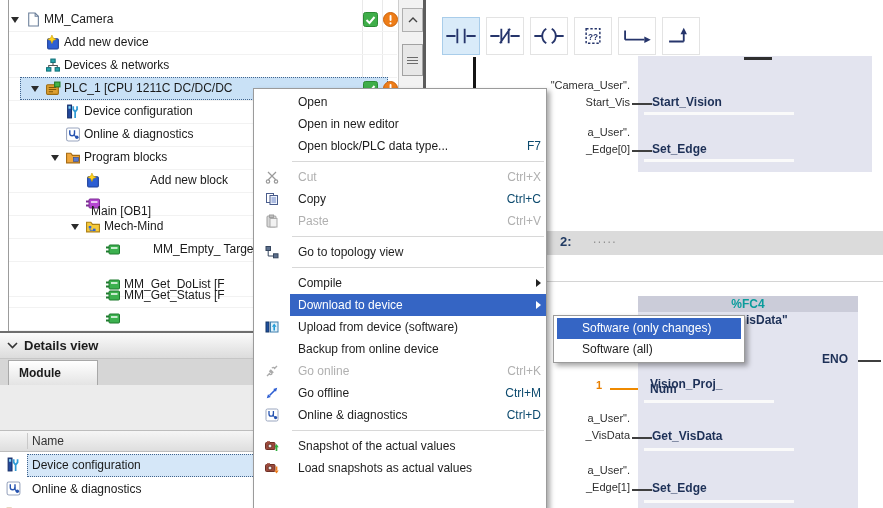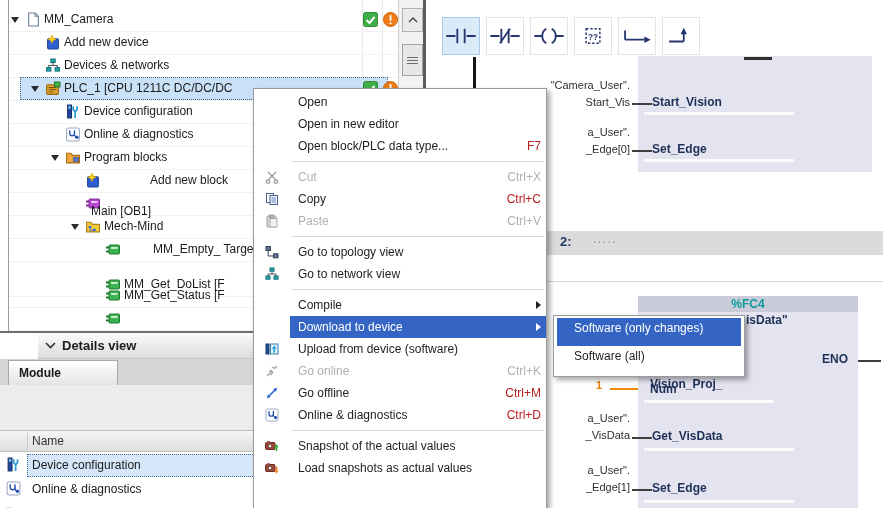--- a/index.html
+++ b/index.html
@@ -25,25 +25,25 @@
   
   #tree-scrollbar{position:absolute;left:398px;top:0;width:25px;height:331px;background:#f2f2f2;border-left:1px solid #cdcdcd;}
   .sb-btn{position:absolute;left:3px;top:8px;width:19px;height:22px;background:#eaeaea;border:1px solid #b0b0b0;display:flex;align-items:center;justify-content:center;}
   .sb-handle{position:absolute;left:3px;top:44px;width:19px;height:30px;background:#e7e7e7;border:1px solid #a2a2a2;display:flex;flex-direction:column;justify-content:center;align-items:center;gap:2px;}
   .sb-handle i{display:block;width:11px;height:1px;background:#6b6b6b;}
 
   .vsep{position:absolute;left:423px;top:0;width:3px;height:508px;background:#5c5c5c;}
 
   
   #details{position:absolute;left:0;top:331px;width:423px;height:177px;background:#fff;border-top:2px solid #6e6e6e;}
-  .dv-header{position:absolute;left:0;top:0;width:423px;height:25px;background:linear-gradient(#fbfbfb,#dcdcdc);border-bottom:1px solid #c6c6c6;display:flex;align-items:center;margin-left:38px;}
+  .dv-header{position:absolute;left:0;top:0;width:423px;height:25px;background:linear-gradient(#fbfbfb,#dcdcdc);border-bottom:1px solid #c6c6c6;display:flex;align-items:center;}
   .dv-chev{width:24px;display:flex;justify-content:center;}
   .dv-title{font-weight:bold;font-size:13px;color:#1c1c1c;}
   .dv-tabstrip{position:absolute;left:0;top:26px;width:423px;height:26px;background:#d6d6d6;}
-  .dv-tab{position:absolute;left:8px;top:1px;width:110px;height:25px;background:linear-gradient(#ffffff,#e4e4e4);border:1px solid #a8a8a8;border-bottom:none;line-height:24px;padding-left:10px;font-weight:bold;box-sizing:border-box;}
+  .dv-tab{position:absolute;left:8px;top:1px;width:90px;height:25px;background:linear-gradient(#ffffff,#e4e4e4);border:1px solid #a8a8a8;border-bottom:none;line-height:24px;padding-left:10px;font-weight:bold;box-sizing:border-box;}
   .dv-gap{position:absolute;left:0;top:52px;width:423px;height:45px;background:#ececec;}
   .dv-colhead{position:absolute;left:0;top:97px;width:423px;height:22px;background:linear-gradient(#f6f6f6,#dedede);border-top:1px solid #bdbdbd;border-bottom:1px solid #bdbdbd;line-height:20px;box-sizing:border-box;padding-left:32px;color:#333;}
   .dv-colhead i{position:absolute;left:27px;top:2px;bottom:2px;width:1px;background:#c9c9c9;}
   .dv-row{position:absolute;left:0;width:423px;height:24px;background:#fff;}
   .dv-row .selbg2{position:absolute;left:27px;top:1px;width:382px;height:21px;background:var(--dsel);border:1px dotted #42658e;}
   .dv-row .ic{position:absolute;left:6px;top:4px;width:15px;height:15px;}
   .dv-row .ic svg{width:15px;height:15px;}
   .dv-row .lb{position:absolute;left:32px;line-height:24px;white-space:nowrap;}
 
   
@@ -69,31 +69,31 @@
   .inval{position:absolute;left:170px;top:379px;color:#e87f00;font-size:11px;font-weight:bold;}
   .inwire{position:absolute;left:184px;top:388px;width:28px;height:2px;background:var(--worange);}
 
   
   #ctx-menu{position:absolute;left:253px;top:88px;width:294px;height:424px;background:#fff;border:1px solid #9b9b9b;box-shadow:3px 3px 5px rgba(0,0,0,.35);padding-top:2px;z-index:10;box-sizing:border-box;}
   .mi{display:flex;align-items:center;height:22px;}
   .mi-ic{flex:0 0 36px;display:flex;justify-content:center;align-items:center;}
   .mi-ic svg{width:14px;height:14px;}
   .mi-body{flex:1;display:flex;align-items:center;height:100%;padding:0 5px 0 8px;color:#1d1d1d;min-width:0;}
   .mi-body .lbl{flex:1;white-space:nowrap;overflow:hidden;}
-  .mi-body .sc{margin-left:10px;color:#b91c1c;}
+  .mi-body .sc{margin-left:10px;color:#0c4a6e;}
   .mi.dis .mi-body,.mi.dis .sc{color:#b0b0b0;}
   .mi.hl .mi-body{background:var(--hl);color:#fff;}
   .arrow{width:0;height:0;border-top:4px solid transparent;border-bottom:4px solid transparent;border-left:5px solid #222;margin-left:10px;flex:0 0 auto;}
   .mi.hl .arrow{border-left-color:#fff;}
   .msep{height:9px;display:flex;align-items:center;}
   .msep i{display:block;height:1px;background:#d8d8d8;flex:1;margin-left:38px;margin-right:2px;}
 
   
   #submenu{position:absolute;left:553px;top:315px;width:192px;background:#fff;border:1px solid #9b9b9b;box-shadow:3px 3px 5px rgba(0,0,0,.35);padding:2px 0;z-index:11;box-sizing:border-box;}
-  .smi{height:28px;line-height:21px;margin:0 3px;padding-left:17px;white-space:nowrap;color:#1d1d1d;}
+  .smi{height:21px;line-height:21px;margin:0 3px;padding-left:25px;white-space:nowrap;color:#1d1d1d;}
   .smi.hl{background:var(--hl);color:#fff;}
 </style>
 </head>
 <body>
 
 <div class="stage" style="--hl: #3565c4; --treesel: #c9e1f6; --dsel: #d5e7f8; --blk: #e3e4ef; --blkhead: #cbccd9; --teal: #0a9c9c; --worange: #ef8a00; --band: #dbdbdb;">
 
   <div id="tree-panel">
     <div class="tree-edge"></div>
     <div class="tree-col" style="left:362px"></div>
@@ -525,33 +525,20 @@
           <svg viewBox="0 0 14 14">
             <path d="M3.2 5.5V11h5.3" fill="none" stroke="#36465e"></path>
             <rect x="1" y="1.5" width="4.5" height="4" fill="#5c6f8c" stroke="#36465e"></rect>
             <rect x="8.5" y="8.8" width="4.5" height="4" fill="#5c6f8c" stroke="#36465e"></rect>
           </svg>
         </div>
         <div class="mi-body">
           <div class="lbl">Go to topology view</div>
         </div>
       </div>
-      <div class="mi">
-        <div class="mi-ic">
-          <svg viewBox="0 0 14 14">
-            <path d="M7 4v3M3 9V7h8v2" fill="none" stroke="#555"></path>
-            <rect x="5" y="1" width="4" height="3.2" fill="#28a7ad" stroke="#117179"></rect>
-            <rect x="1" y="9" width="4" height="3.2" fill="#28a7ad" stroke="#117179"></rect>
-            <rect x="9" y="9" width="4" height="3.2" fill="#28a7ad" stroke="#117179"></rect>
-          </svg>
-        </div>
-        <div class="mi-body">
-          <div class="lbl">Go to network view</div>
-        </div>
-      </div>
       <div class="msep">
         <i></i>
       </div>
       <div class="mi">
         <div class="mi-ic"></div>
         <div class="mi-body">
           <div class="lbl">Compile</div>
           <div class="arrow"></div>
         </div>
       </div>
@@ -566,20 +553,26 @@
         <div class="mi-ic">
           <svg viewBox="0 0 14 14">
             <rect x="1" y="2" width="3" height="10" fill="#1f4f9e" stroke="#143767"></rect>
             <rect x="5.5" y="2" width="7.5" height="10" fill="#dff0fa" stroke="#3d7fae"></rect>
             <path d="M9.2 10.5V6.5" stroke="#1f9ad6" stroke-width="1.6"></path>
             <path d="M9.2 3.6L6.9 6.8h4.6z" fill="#1f9ad6"></path>
           </svg>
         </div>
         <div class="mi-body">
           <div class="lbl">Upload from device (software)</div>
+        </div>
+      </div>
+      <div class="mi">
+        <div class="mi-ic"></div>
+        <div class="mi-body">
+          <div class="lbl">Backup from online device</div>
         </div>
       </div>
       <div class="mi dis">
         <div class="mi-ic">
           <svg viewBox="0 0 14 14">
             <path d="M2 12l3-3M9 5l3-3" stroke="#ababab" stroke-width="1.4"></path>
             <path d="M4.8 6.2l3 3" stroke="#ababab" stroke-width="2.8"></path>
             <path d="M4 9.9a2.2 2.2 0 0 0 3.1 0M6.9 4.1a2.2 2.2 0 0 1 3.1 0" fill="none" stroke="#ababab" stroke-width="1.3"></path>
           </svg>
         </div>

